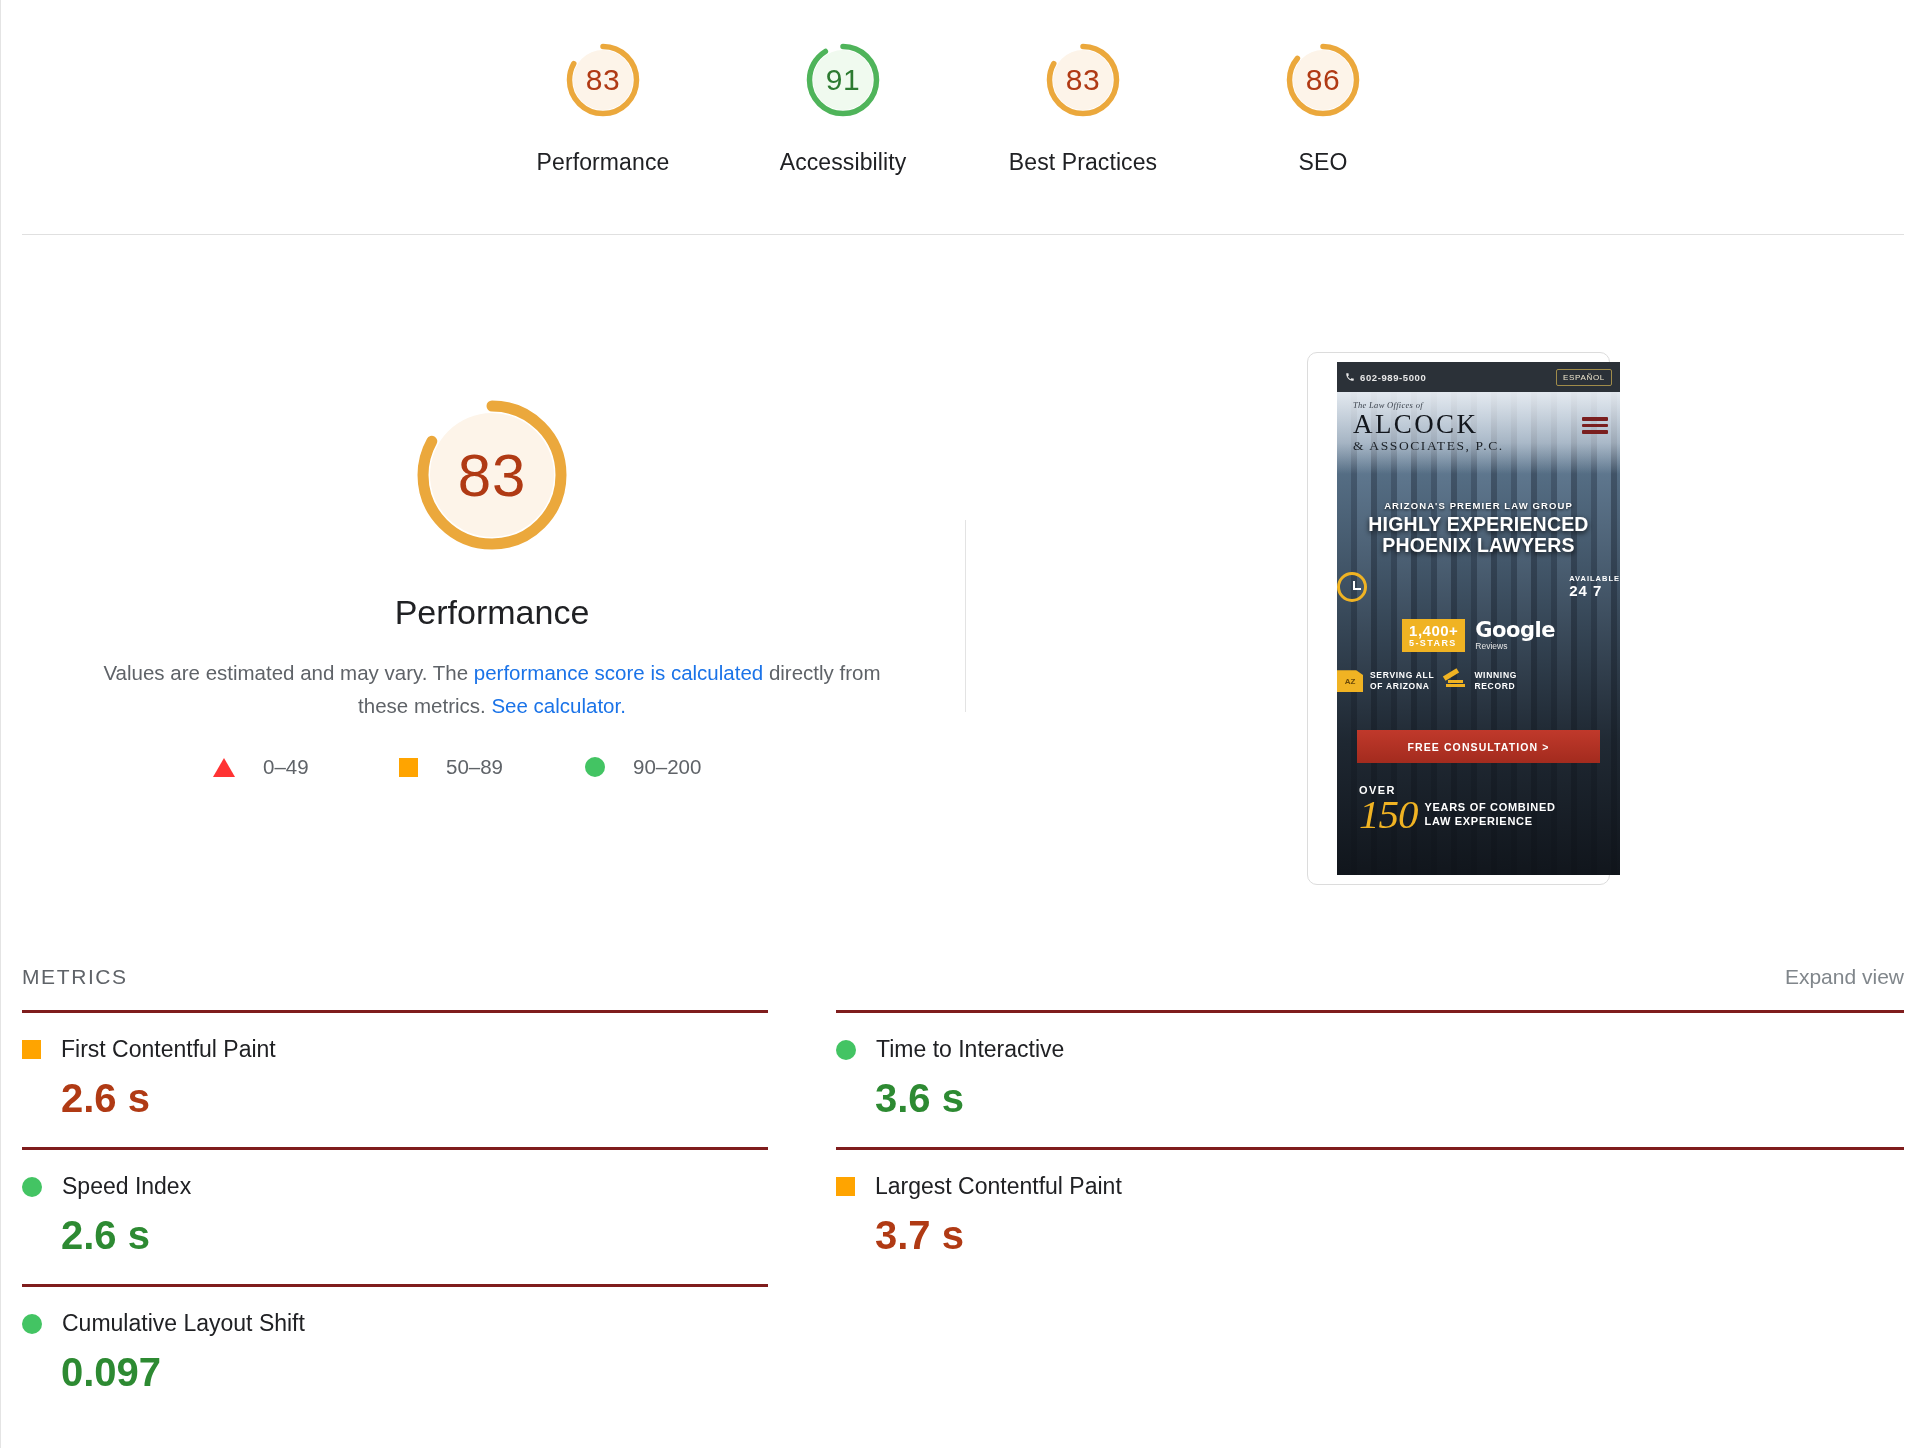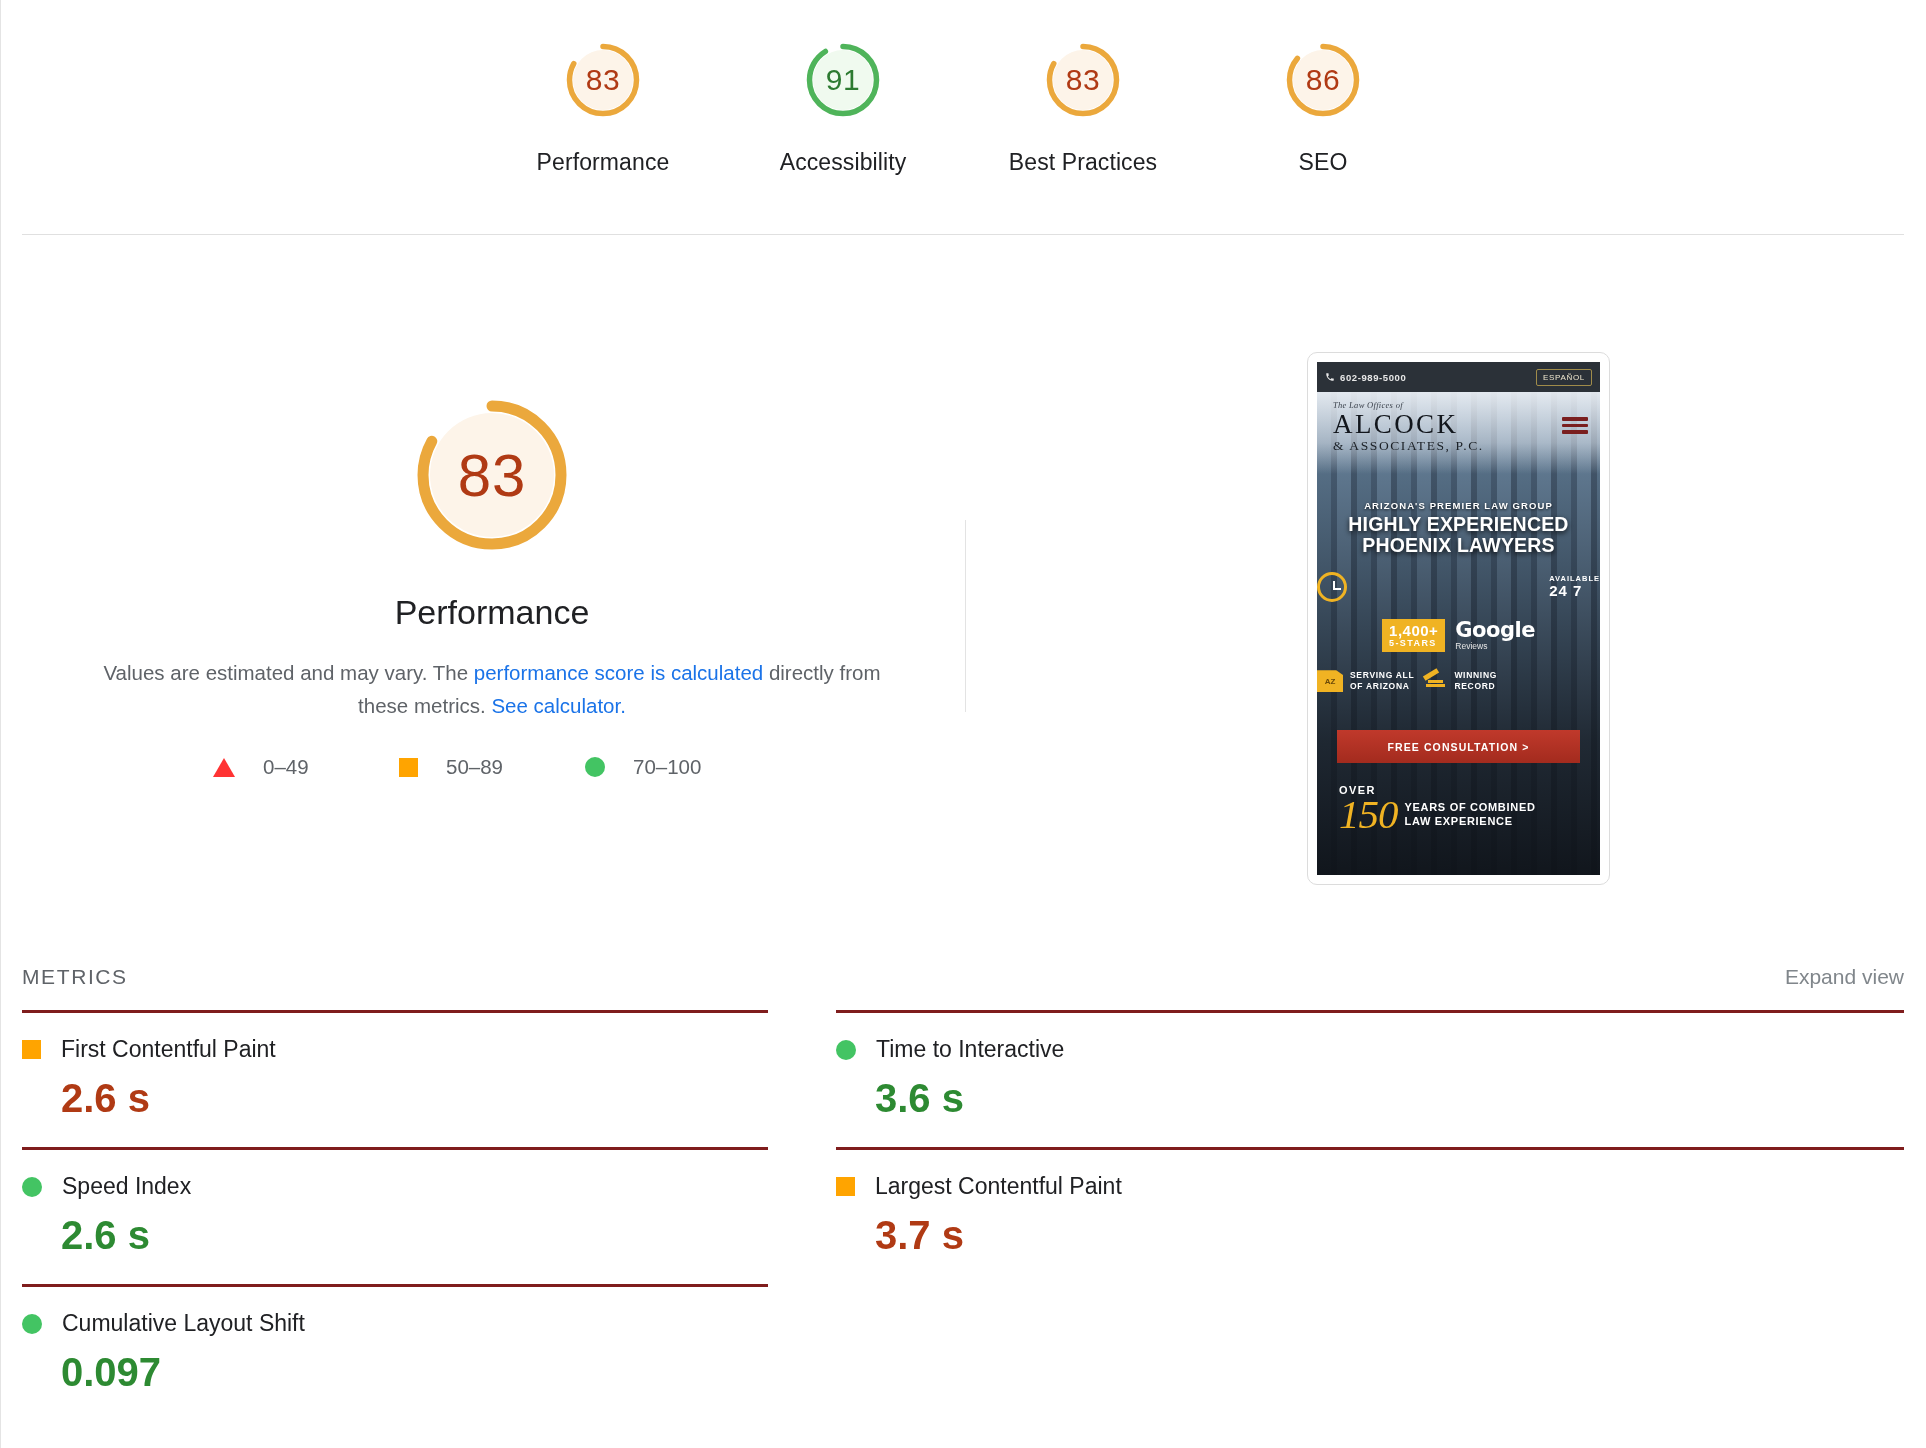--- a/index.html
+++ b/index.html
@@ -137,20 +137,21 @@
     background: #fff;
     border: 1px solid #dcdcdc;
     border-radius: 10px;
     padding: 9px;
   }
   .thumb-inner {
     position: relative;
     width: 100%; height: 100%;
     overflow: hidden;
     background: #0f172a;
+    margin-left: 20px;
   }
   .t-topbar {
     height: 30px;
     background: #2b3138;
     display: flex; align-items: center;
     justify-content: space-between;
     padding: 0 8px;
   }
   .t-phone { display: flex; align-items: center; gap: 5px; color: #e8e8e8; font-size: 9.5px; letter-spacing: 0.6px; font-weight: bold; }
   .t-phone svg { width: 10px; height: 10px; fill: #e8e8e8; }
@@ -329,21 +330,21 @@
       <div class="legend-item">
         <div class="sym-tri"></div>
         <div class="legend-text">0–49</div>
       </div>
       <div class="legend-item">
         <div class="sym-sq"></div>
         <div class="legend-text">50–89</div>
       </div>
       <div class="legend-item">
         <div class="sym-cir"></div>
-        <div class="legend-text">70–100</div>
+        <div class="legend-text">90–200</div>
       </div>
     </div>
   </div>
 
   <div class="v-divider"></div>
 
   <div class="thumb-frame">
     <div class="thumb-inner">
 
       <div class="t-topbar">

